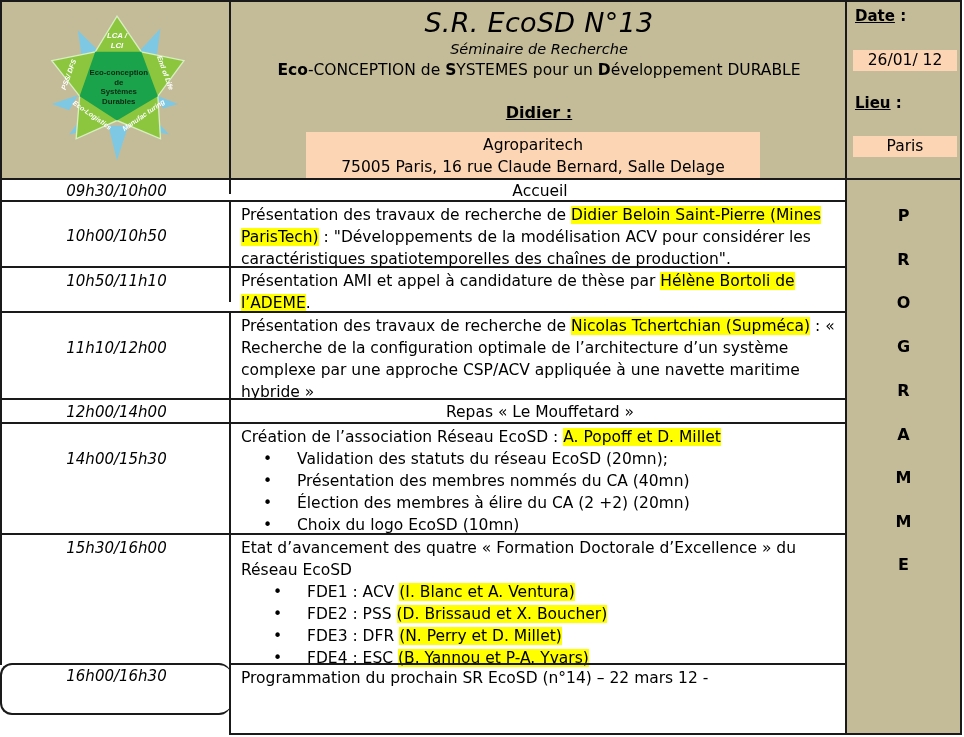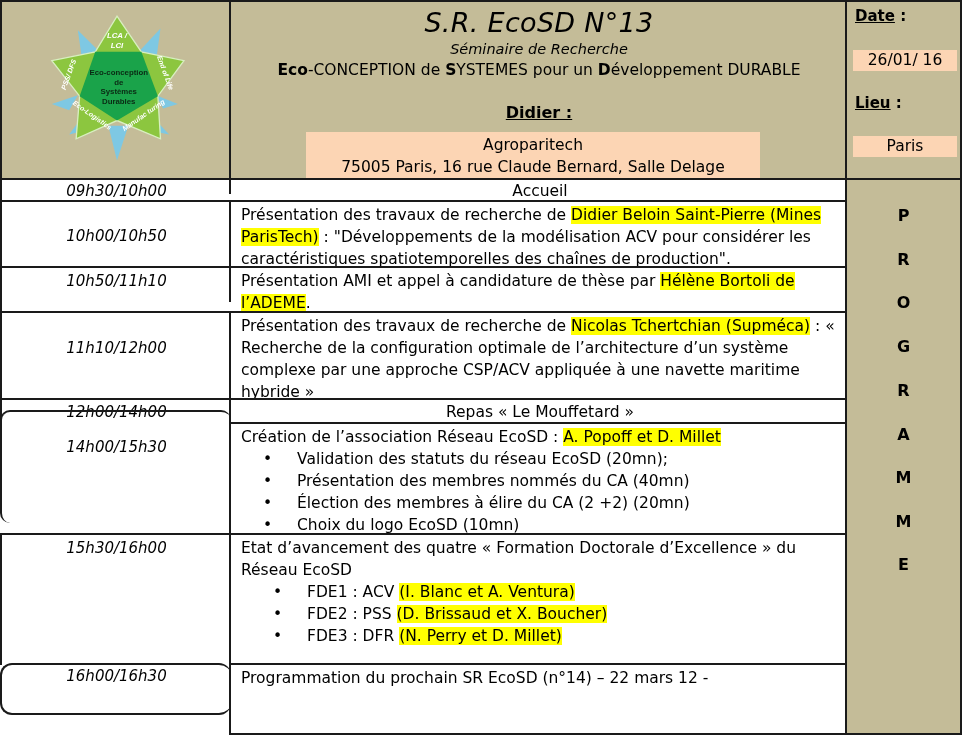--- a/index.html
+++ b/index.html
@@ -78,21 +78,21 @@
   </div>
   <div class="addr-label">Didier :</div>
   <div class="addr-box peach">
     <div>Agroparitech</div>
     <div>75005 Paris, 16 rue Claude Bernard, Salle Delage</div>
   </div>
 </div>
 
 <div id="hdr-right" class="abs tan bl bt br">
   <div class="side-label" style="top:5px;"><u>Date</u><span> :</span></div>
-  <div class="side-box peach" style="top:48px;">26/01/ 16</div>
+  <div class="side-box peach" style="top:48px;">26/01/ 12</div>
   <div class="side-label" style="top:92px;"><u>Lieu</u><span> :</span></div>
   <div class="side-box peach" style="top:134px;">Paris</div>
 </div>
 
 <div id="programme" class="abs tan bl bt br bb">
   <div class="pletter" style="top:26px;">P</div>
   <div class="pletter" style="top:70px;">R</div>
   <div class="pletter" style="top:113px;">O</div>
   <div class="pletter" style="top:157px;">G</div>
   <div class="pletter" style="top:201px;">R</div>
@@ -116,37 +116,38 @@
 </div>
 
 <div class="abs time bl bt" style="top:311px;height:89px;line-height:70px;">11h10/12h00</div>
 <div class="abs cell bl bt" style="top:311px;height:89px;">
   <span>Présentation des  travaux de recherche de </span><span class="hl">Nicolas Tchertchian (Supméca)</span><span> : « Recherche de la configuration optimale de l’architecture d’un système complexe par une approche CSP/ACV appliquée à une navette maritime hybride »</span>
 </div>
 
 <div class="abs time bl bt" style="top:398px;height:26px;line-height:24px;">12h00/14h00</div>
 <div class="abs cell center bl bt" style="top:398px;height:26px;padding-top:1px;">Repas « Le Mouffetard »</div>
 
-<div class="abs time bl bt" style="top:410px;height:113px;line-height:22px;padding-top:24px;border-radius:10px;">14h00/15h30</div>
+<div class="abs time bl bt" style="top:422px;height:113px;line-height:22px;padding-top:24px;">14h00/15h30</div>
 <div class="abs cell bl bt" style="top:422px;height:113px;">
   <div><span>Création de l’association Réseau EcoSD : </span><span class="hl">A. Popoff et D. Millet</span></div>
   <ul class="bul">
     <li>Validation des statuts du réseau EcoSD (20mn);</li>
     <li>Présentation des membres nommés du CA (40mn)</li>
     <li>Élection des membres à élire du CA (2 +2) (20mn)</li>
     <li>Choix du logo EcoSD (10mn)</li>
   </ul>
 </div>
 
 <div class="abs time bl bt" style="top:533px;height:132px;line-height:22px;padding-top:2px;">15h30/16h00</div>
 <div class="abs cell bl bt" style="top:533px;height:132px;">
   <div>Etat d’avancement des quatre « Formation Doctorale d’Excellence » du Réseau EcoSD</div>
   <ul class="bul bul2">
     <li><span>FDE1 : ACV </span><span class="hl">(I. Blanc et A. Ventura)</span></li>
     <li><span>FDE2 : PSS </span><span class="hl">(D. Brissaud et X. Boucher)</span></li>
     <li><span>FDE3 : DFR </span><span class="hl">(N. Perry et D. Millet)</span></li>
+    <li><span>FDE4 : ESC </span><span class="hl">(B. Yannou et P-A. Yvars)</span></li>
   </ul>
 </div>
 
 <div class="abs time bl bt bb" style="top:663px;height:52px;line-height:22px;padding-top:0;border-radius:12px;">16h00/16h30</div>
 <div class="abs cell bl bt bb" style="top:663px;height:72px;">
   <div>Programmation du prochain SR EcoSD (n°14) – 22 mars 12 -</div>
 </div>
 
 </body></html>

